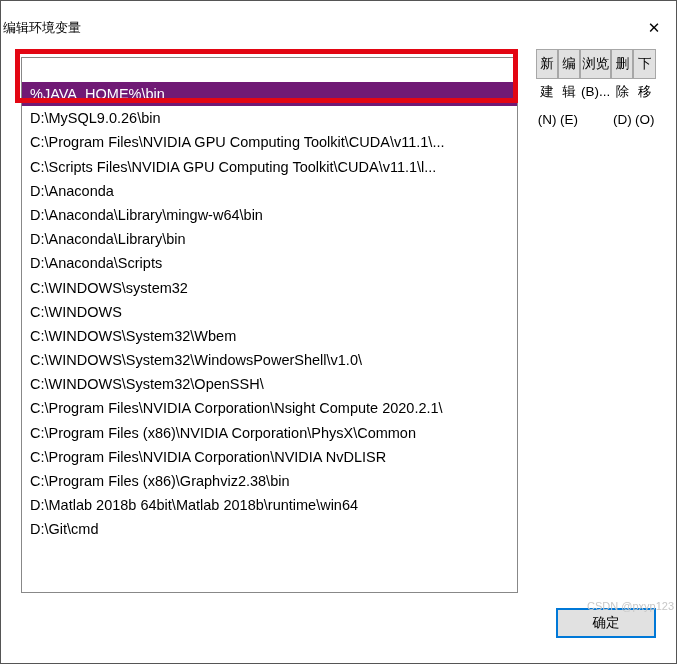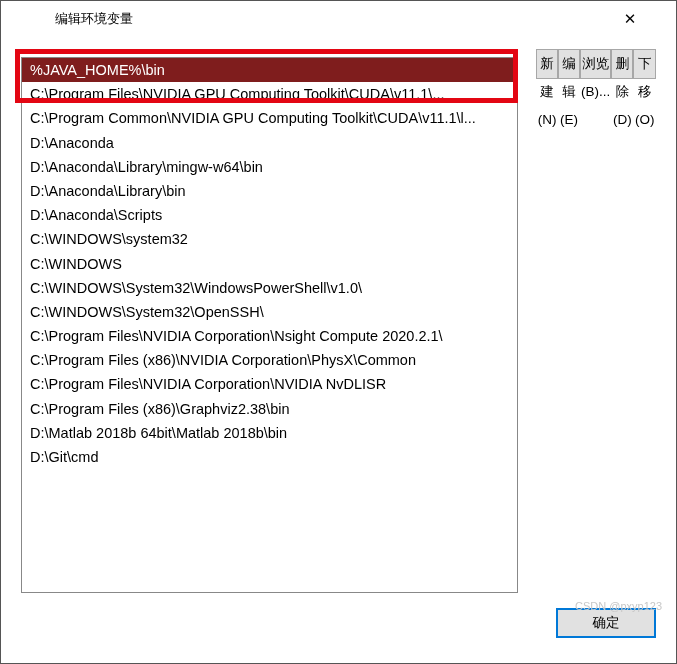--- a/index.html
+++ b/index.html
@@ -1,68 +1,70 @@
 <!DOCTYPE html>
 <html><head>
 <meta charset="utf-8">
 <style>
   * { box-sizing: border-box; font-family: "Microsoft YaHei", "Segoe UI", sans-serif; }
   body { margin: 0; background: #fff; }
   .window { width: 677px; height: 664px; border: 1px solid #555; background: #fff; position: relative; display: flex; flex-direction: column; }
-  .titlebar { height: 36px; display: flex; align-items: center; padding: 0 26px; font-size: 13px; margin-left: 28px; }
+  .titlebar { height: 36px; display: flex; align-items: flex-end; padding: 0 2px; font-size: 13px; }
   .titlebar .title { flex: 1; }
   .titlebar .close { width: 40px; text-align: center; font-size: 15px; cursor: pointer; font-family: Arial, sans-serif; }
   .body { flex: 1; display: flex; padding: 12px 20px 0 20px; position: relative; }
   .list-wrap { position: relative; flex: 1; }
   .highlight-box { position: absolute; top: 0; left: -6px; right: 0; height: 54px; border: 5px solid #e30613; z-index: 3; pointer-events: none; }
   .listbox { position: absolute; top: 8px; left: 0; right: 0; bottom: 0; border: 1px solid #888; overflow: hidden; background: #fff; }
   .list-inner { height: 100%; overflow-y: auto; }
   .row { height: 24.2px; line-height: 24.2px; padding: 0 8px; font-size: 14.5px; color: #000; white-space: nowrap; overflow: hidden; text-overflow: ellipsis; cursor: default; }
-  .row.selected { background: #7f1d1d; color: #fff; }
+  .row.selected { background: #701a75; color: #fff; margin-top: 24px; }
   .side { width: 120px; margin-left: 18px; display: flex; flex-direction: row; }
   .btn { height: 30px; margin-bottom: 22px; border: 1px solid #a7a7a7; background: #e1e1e1; font-size: 13.5px; cursor: pointer; text-align: center; line-height: 28px; }
   .gap-lg { margin-bottom: 56px; }
   .footer { height: 70px; display: flex; align-items: center; justify-content: flex-end; padding: 0 20px 10px 0; gap: 14px; }
   .footer .btn { width: 100px; margin: 0; }
   .footer .btn.primary { border: 2px solid #0078d7; line-height:26px; }
-  .watermark { position: absolute; right: 14px; bottom: 50px; font-size: 11px; color: #c7c7c7; text-align: right; line-height: 1.2; }
+  .watermark { position: absolute; right: 2px; bottom: 50px; font-size: 11px; color: #c7c7c7; text-align: right; line-height: 1.2; }
   ::-webkit-scrollbar { width: 16px; }
   ::-webkit-scrollbar-track { background: #f0f0f0; }
   ::-webkit-scrollbar-thumb { background: #c2c2c2; }
 </style>
 </head>
 <body>
 
 <div class="window">
   <div class="titlebar">
     <span class="title">编辑环境变量</span>
     <span class="close">✕</span>
   </div>
 
   <div class="body">
     <div class="list-wrap">
       <div class="highlight-box"></div>
       <div class="listbox">
         <div class="list-inner" id="list-inner">
             <div class="row selected">%JAVA_HOME%\bin</div>
+            <div class="row">D:\MySQL9.0.26\bin</div>
             <div class="row">C:\Program Files\NVIDIA GPU Computing Toolkit\CUDA\v11.1\...</div>
-            <div class="row">C:\Program Common\NVIDIA GPU Computing Toolkit\CUDA\v11.1\l...</div>
+            <div class="row">C:\Scripts Files\NVIDIA GPU Computing Toolkit\CUDA\v11.1\l...</div>
             <div class="row">D:\Anaconda</div>
             <div class="row">D:\Anaconda\Library\mingw-w64\bin</div>
             <div class="row">D:\Anaconda\Library\bin</div>
             <div class="row">D:\Anaconda\Scripts</div>
             <div class="row">C:\WINDOWS\system32</div>
             <div class="row">C:\WINDOWS</div>
+            <div class="row">C:\WINDOWS\System32\Wbem</div>
             <div class="row">C:\WINDOWS\System32\WindowsPowerShell\v1.0\</div>
             <div class="row">C:\WINDOWS\System32\OpenSSH\</div>
             <div class="row">C:\Program Files\NVIDIA Corporation\Nsight Compute 2020.2.1\</div>
             <div class="row">C:\Program Files (x86)\NVIDIA Corporation\PhysX\Common</div>
             <div class="row">C:\Program Files\NVIDIA Corporation\NVIDIA NvDLISR</div>
             <div class="row">C:\Program Files (x86)\Graphviz2.38\bin</div>
-            <div class="row">D:\Matlab 2018b 64bit\Matlab 2018b\bin</div>
+            <div class="row">D:\Matlab 2018b 64bit\Matlab 2018b\runtime\win64</div>
             <div class="row">D:\Git\cmd</div>
           </div>
       </div>
     </div>
 
     <div class="side">
       <div class="btn">新建(N)</div>
       <div class="btn">编辑(E)</div>
       <div class="btn">浏览(B)...</div>
       <div class="btn gap-lg">删除(D)</div>

